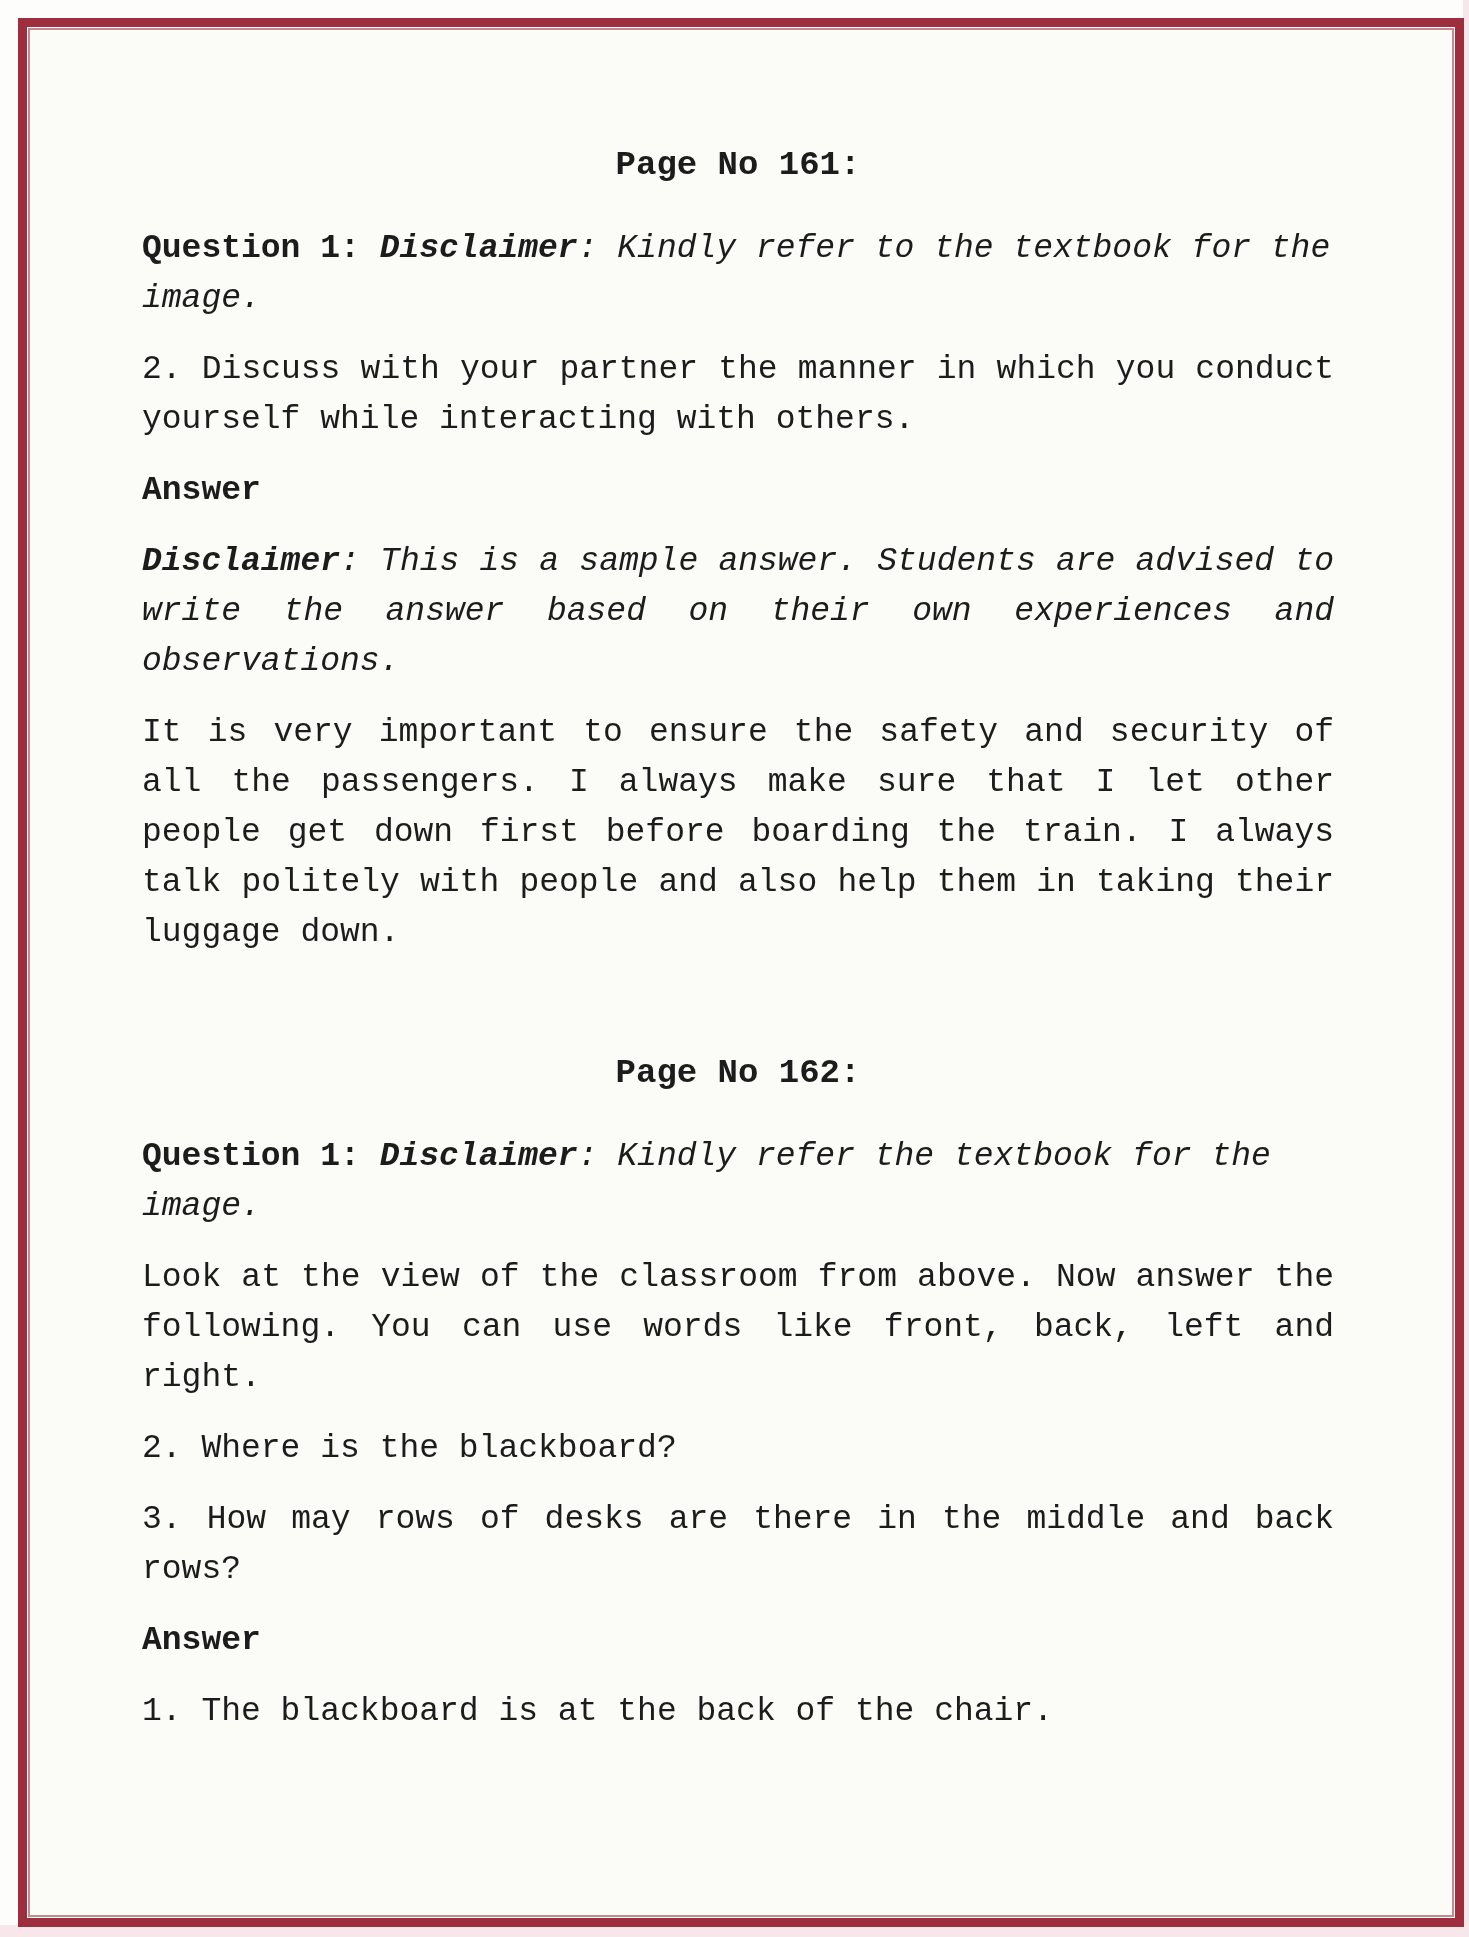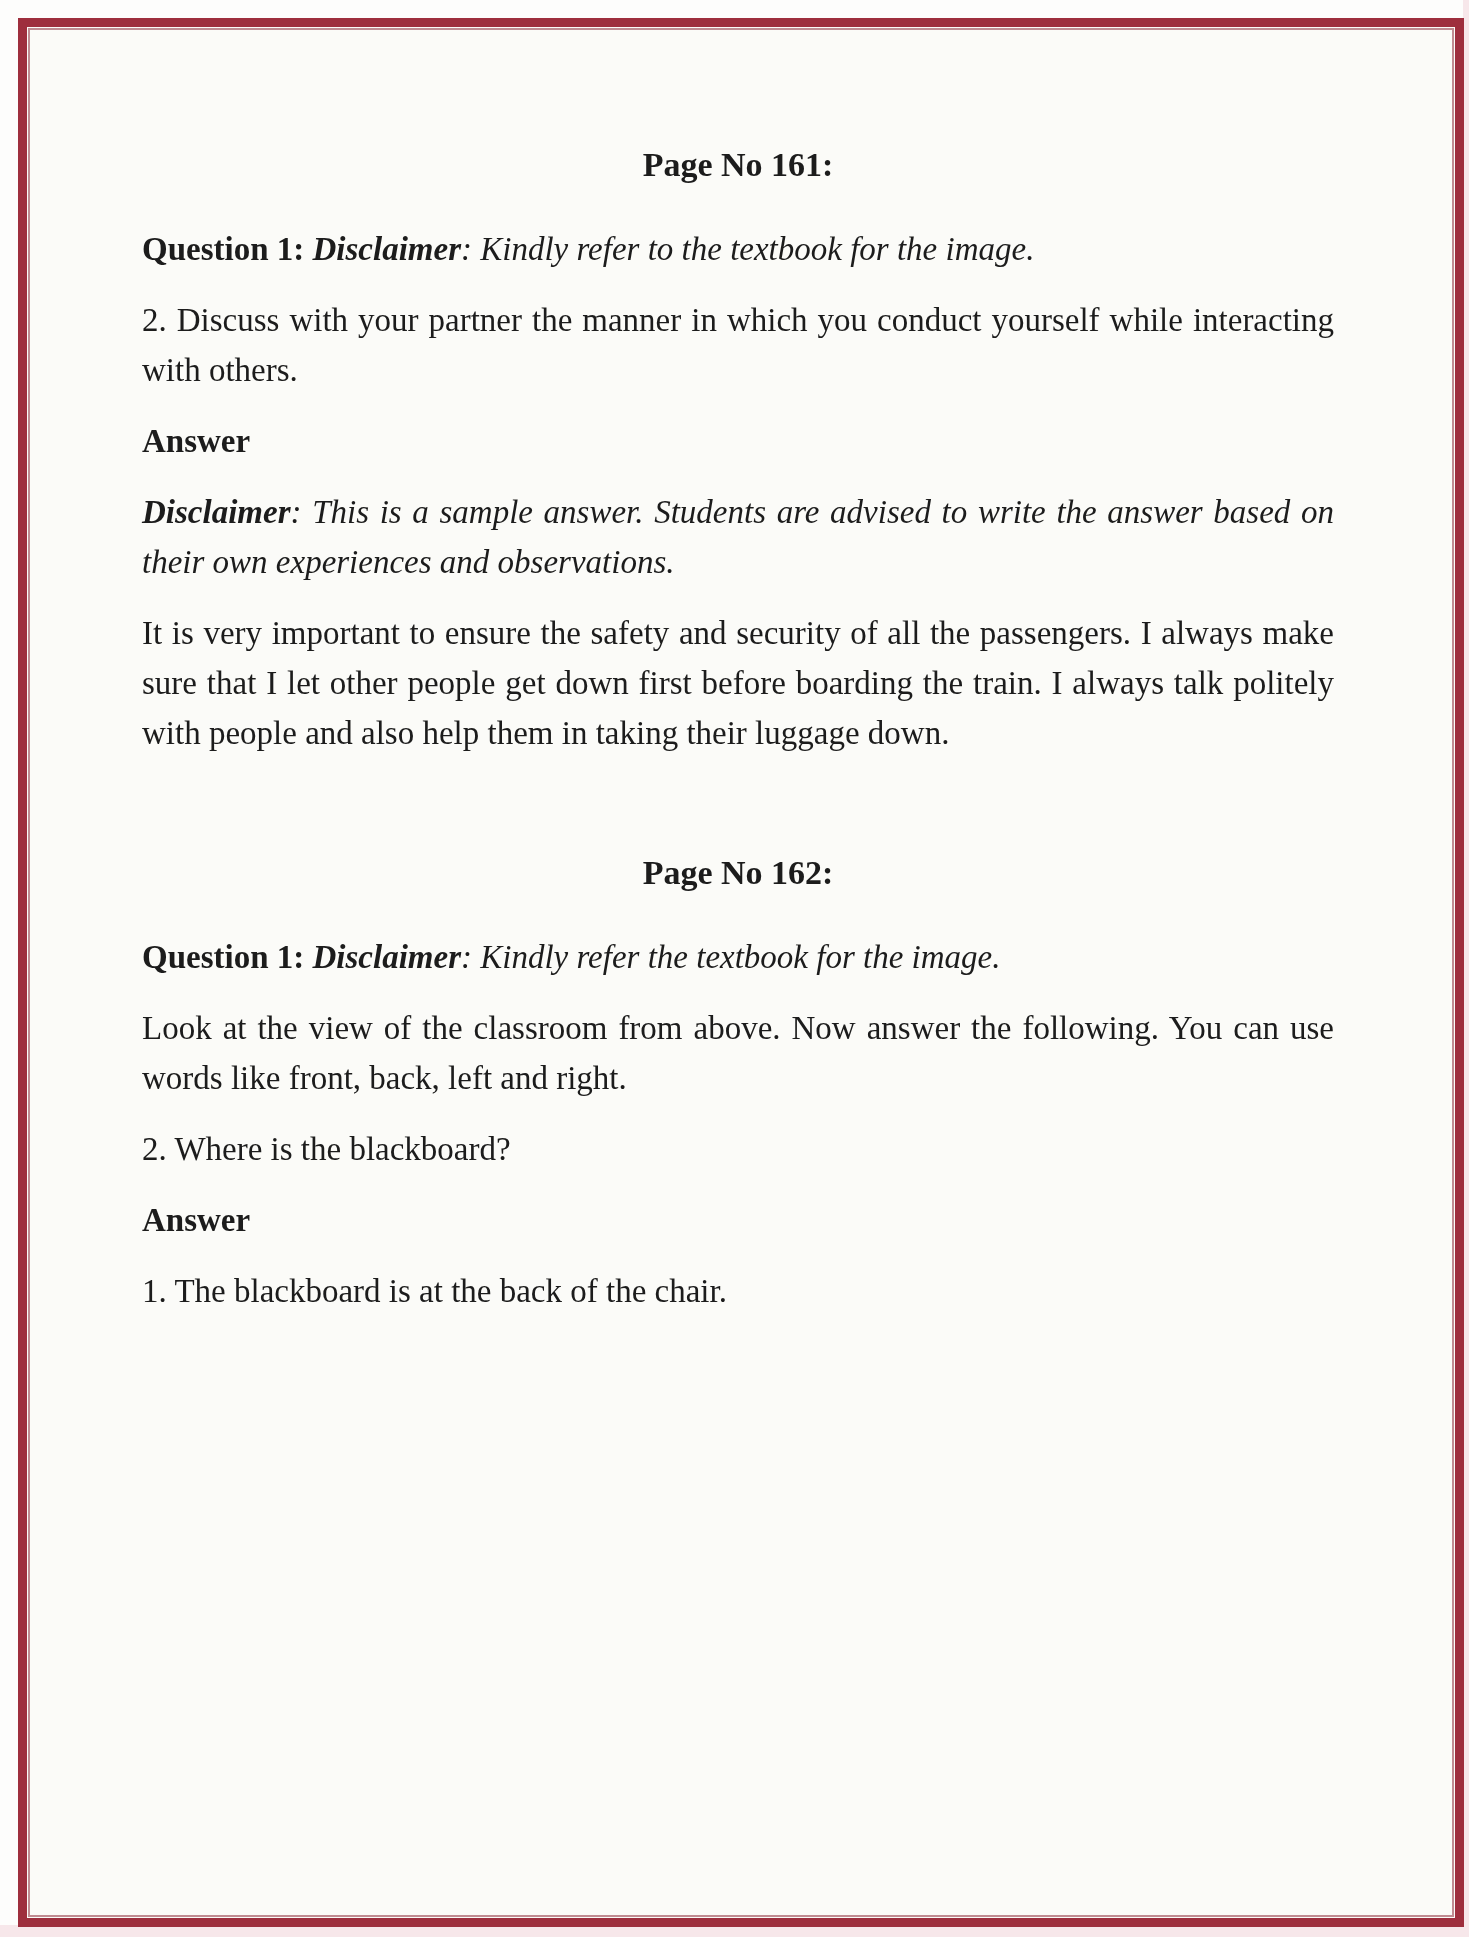--- a/index.html
+++ b/index.html
@@ -43,20 +43,21 @@
     position: absolute;
     inset: 1px;
     border: 2px solid var(--frame-inner-line);
   }
   .content {
     position: absolute;
     inset: 0;
     padding: 110px 118px 0 112px;
     font-size: 33px;
     line-height: 50px;
+    font-family: Liberation Mono, monospace;
   }
   .page-heading {
     margin: 0;
     font-size: 34px;
     line-height: 50px;
     font-weight: bold;
     text-align: center;
   }
   .section-2 .page-heading { margin-top: 90px; }
   .qline { margin: 34px 0 0; }
@@ -92,20 +93,21 @@
       </section>
 
       <section class="section-2">
         <h2 class="page-heading">Page No 162:</h2>
 
         <p class="qline"><span class="b">Question 1: </span>
 <span class="bi">Disclaimer</span><span class="i">: Kindly refer the textbook for the image.</span></p>
 
         <p class="para">Look at the view of the classroom from above. Now answer the following. You can use words like front, back, left and right.</p>
         <p class="para">2. Where is the blackboard?</p>
+        <p class="para">3. How may rows of desks are there in the middle and back rows?</p>
 
         <p class="answer-heading">Answer</p>
 
         <p class="para">1. The blackboard is at the back of the chair.</p>
       </section>
 
     </div>
   </div>
 </div>
 

